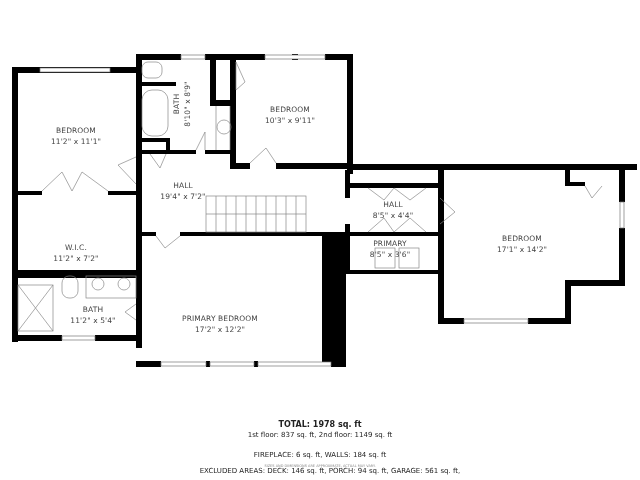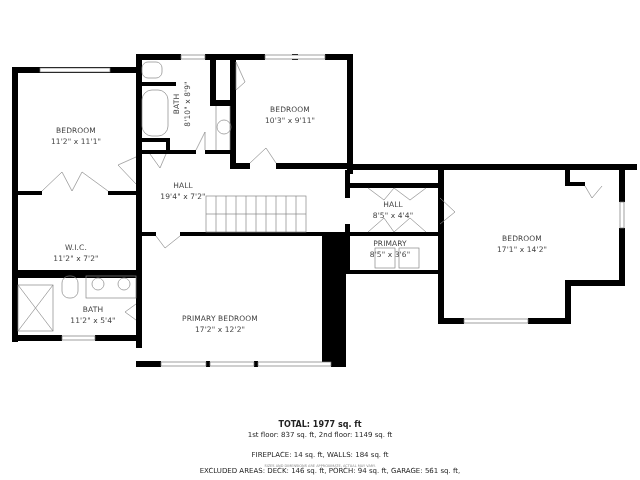--- a/index.html
+++ b/index.html
@@ -165,17 +165,17 @@
 </div>
 <div class="room-label" style="left:93px; top:304px;">
   <span>BATH</span>
   <span class="dim">11'2" x 5'4"</span>
 </div>
 <div class="room-label" style="left:220px; top:293px;margin-top:20px;">
   <span>PRIMARY BEDROOM</span>
   <span class="dim">17'2" x 12'2"</span>
 </div>
 
-<div class="footer total">TOTAL: 1977 sq. ft</div>
+<div class="footer total">TOTAL: 1978 sq. ft</div>
 <div class="footer fl" style="top:430px;">1st floor: 837 sq. ft, 2nd floor: 1149 sq. ft</div>
 <div class="footer fl" style="top:466px;padding-left:10px;">EXCLUDED AREAS: DECK: 146 sq. ft, PORCH: 94 sq. ft, GARAGE: 561 sq. ft,</div>
-<div class="footer fl" style="top:450px;">FIREPLACE: 14 sq. ft, WALLS: 184 sq. ft</div>
+<div class="footer fl" style="top:450px;">FIREPLACE: 6 sq. ft, WALLS: 184 sq. ft</div>
 <div class="footer small">SIZES AND DIMENSIONS ARE APPROXIMATE, ACTUAL MAY VARY.</div>
 
 </body></html>

